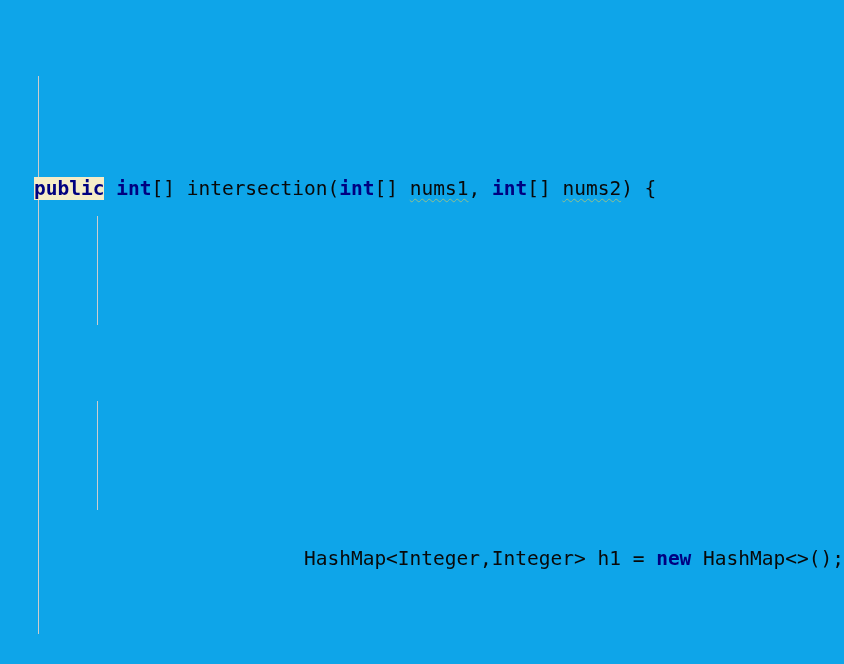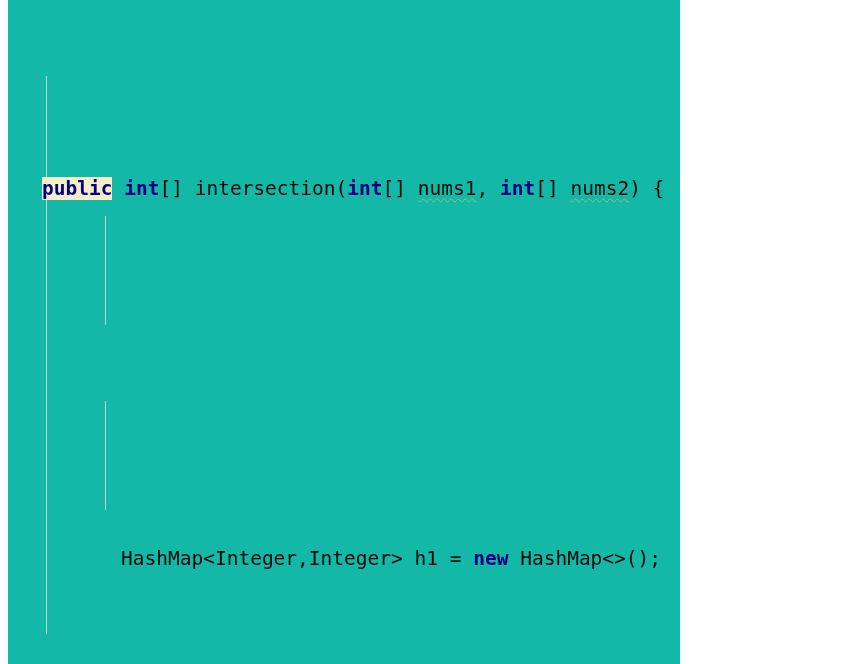--- a/index.html
+++ b/index.html
@@ -10,26 +10,25 @@
   }
   body {
     width: 844px;
     height: 664px;
     overflow: hidden;
     font-family: "DejaVu Sans Mono", "Liberation Mono", monospace;
   }
 
   #editor {
     position: relative;
-    width: 672px;
+    width: 844px;
     height: 664px;
-    background: #14b8a6;
+    background: #0ea5e9;
     padding-top: 22px;
     box-sizing: border-box;
-    margin-left: 8px;
   }
 
   
   .guide {
     position: absolute;
     width: 1px;
     background: #cdcdcd;
     z-index: 0;
   }
 
@@ -82,21 +81,21 @@
 
   <div class="code">
 
     
     <div class="line"><span class="kw hl">public</span><span class="plain"> </span><span class="kw">int</span><span class="plain">[] </span><span class="plain">intersection(</span><span class="kw">int</span><span class="plain">[] </span><span class="squig">nums1</span><span class="plain">, </span><span class="kw">int</span><span class="plain">[] </span><span class="squig">nums2</span><span class="plain">) {</span></div>
 
     
     <div class="line"> </div>
 
     
-    <div class="line" style="padding-left:113px;"><span class="plain">HashMap&lt;Integer,Integer&gt; h1 = </span><span class="kw">new</span><span class="plain"> HashMap&lt;&gt;();</span></div>
+    <div class="line" style="padding-left:113px;text-align:right;"><span class="plain">HashMap&lt;Integer,Integer&gt; h1 = </span><span class="kw">new</span><span class="plain"> HashMap&lt;&gt;();</span></div>
 
     
     
 
     
     
 
     
     
 

